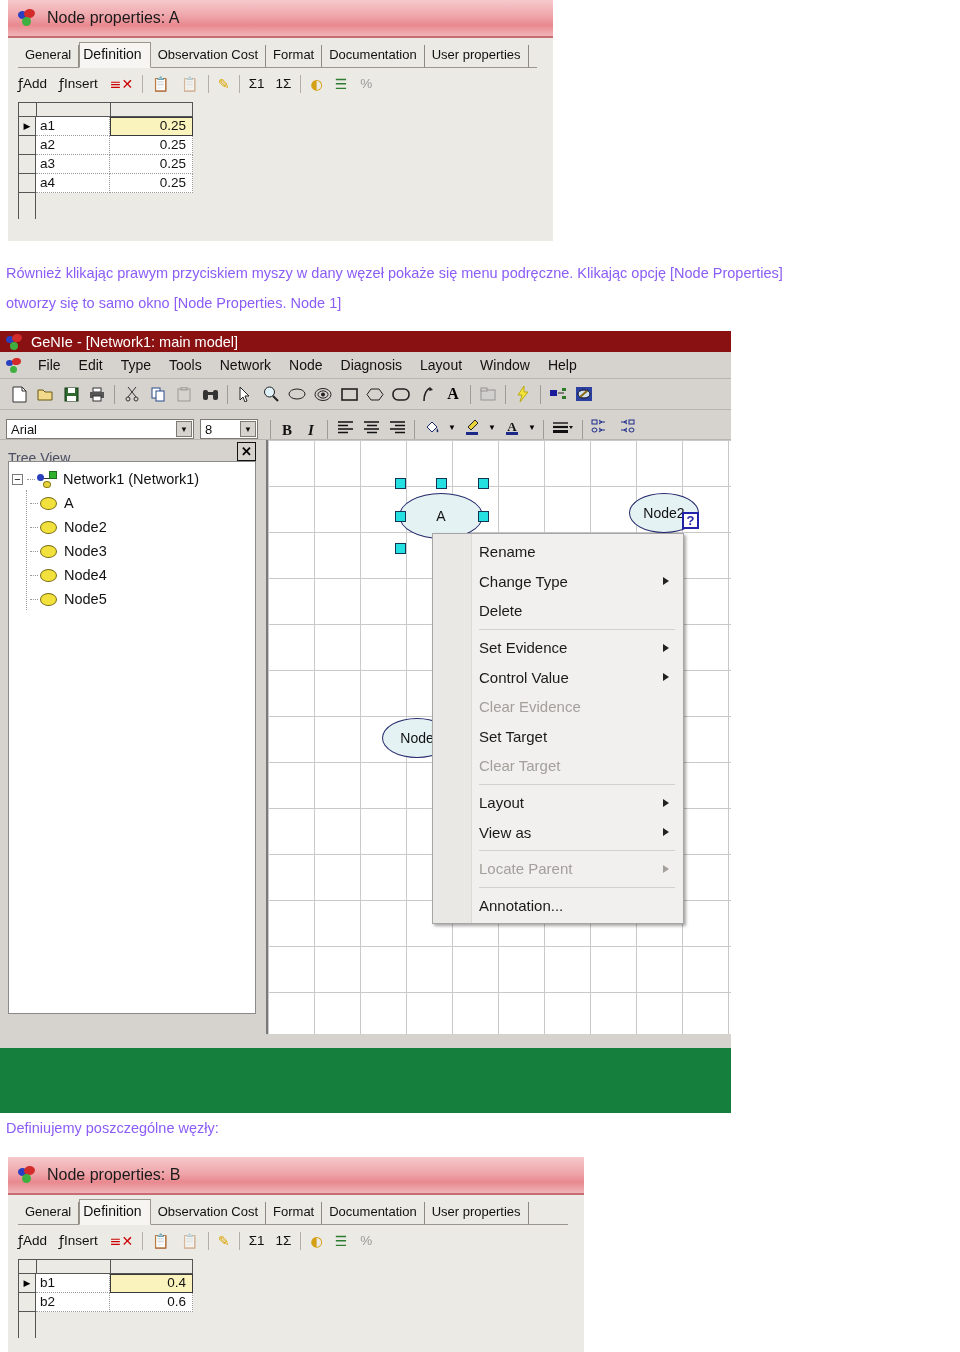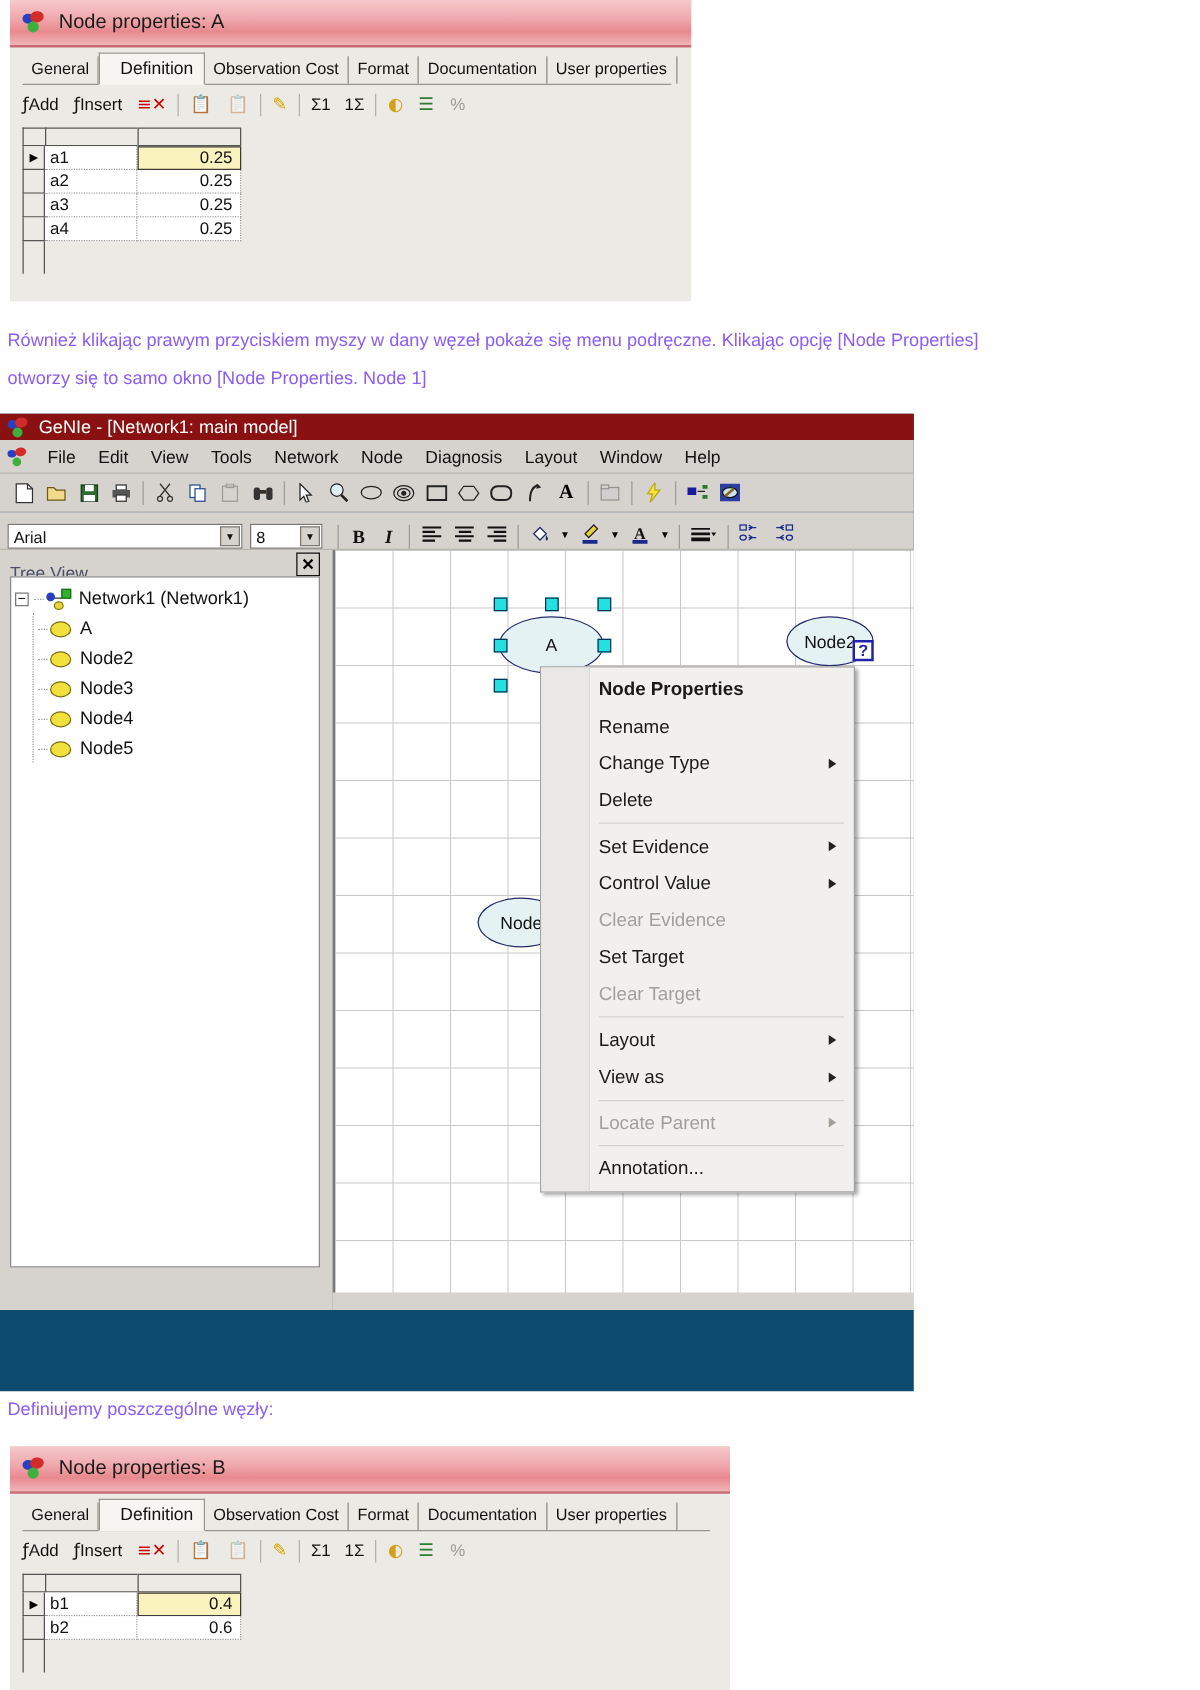--- a/index.html
+++ b/index.html
@@ -35,21 +35,21 @@
     display: flex; align-items: flex-end; height: 24px;
     border-bottom: 1px solid #9a968e; width: calc(100% - 16px);
   }
   .np-tab {
     font-size: 13px; color: #111; padding: 1px 7px 3px 7px;
     border-right: 1px solid #8d8a84; line-height: 18px; white-space: nowrap;
   }
   .np-tab.active {
     background: #f6f5f2; font-size: 14px;
     border: 1px solid #9a968e; border-bottom: 1px solid #f6f5f2;
-    position: relative; top: 1px; padding: 2px 8px 4px 16px;
+    position: relative; top: 1px; padding: 2px 8px 4px 3px;
   }
   .np-tab.first { border-left: none; }
 
   .np-toolbar { display: flex; align-items: center; height: 28px; gap: 4px; padding-top: 3px; }
   .tb-item { display: flex; align-items: center; font-size: 13.5px; color: #111; white-space: nowrap; }
   .tb-sep { width: 1px; height: 18px; background: #b3afa8; margin: 0 5px; }
   .tb-icon { font-family: "DejaVu Sans", sans-serif; font-size: 14px; }
 
   .np-table { margin-top: 6px; position: relative; }
   .npt-head { display: flex; height: 15px; }
@@ -74,21 +74,21 @@
   .npt-row.sel .c2 { background: #fbf3bd; border: 1px solid #3a3a3a; line-height: 16px; }
   .npt-tail { width: 18px; height: 26px; border-left: 1px solid #555; border-right: 1px solid #555; background:#eceae4; }
 
   
   .ptext {
     position: absolute; font-size: 14.5px; color: #8b5cf6; line-height: 30px;
     font-family: "Liberation Sans", sans-serif;
   }
 
   
-  .genie-win { position: absolute; left: 0; top: 331px; width: 731px; height: 782px; background: #0c4a6e; }
+  .genie-win { position: absolute; left: 0; top: 331px; width: 731px; height: 782px; background: #15803d; }
   .gw-title {
     height: 21px; background: #8a1111;
     display: flex; align-items: center; padding-left: 6px;
   }
   .gw-title .t { color: #ffffff; font-size: 14.5px; margin-left: 7px; font-weight: normal; }
   .gw-menu {
     height: 27px; background: #d6d3ce; display: flex; align-items: center;
     border-bottom: 1px solid #b8b5b0; padding-left: 6px; gap: 0px;
   }
   .gw-menu .mi { font-size: 14px; color: #111; padding: 0 9px; white-space: nowrap; }
@@ -304,21 +304,21 @@
     </div>
 
     <div class="gw-menu">
       <span class="genie-logo menu-logo" style="width:17px;height:15px">
         <i class="gl-blue" style="width:7px;height:6px"></i>
         <i class="gl-red" style="width:9px;height:7px"></i>
         <i class="gl-green" style="width:7px;height:7px"></i>
       </span>
       <span class="mi">File</span>
       <span class="mi">Edit</span>
-      <span class="mi">View</span>
+      <span class="mi">Type</span>
       <span class="mi">Tools</span>
       <span class="mi">Network</span>
       <span class="mi">Node</span>
       <span class="mi">Diagnosis</span>
       <span class="mi">Layout</span>
       <span class="mi">Window</span>
       <span class="mi">Help</span>
     </div>
 
     <div class="gw-toolbar">
@@ -610,23 +610,20 @@
         </div>
         <span class="qbadge" style="left:414px; top:72px;">?</span>
 
         <div class="node" style="left:114px; top:278px; width:70px; height:40px;">
           <span>Node</span>
         </div>
 
         <div class="ctxmenu" style="left:164px; top:93px;">
           <div class="ctx-gutter"></div>
 
-          <div class="ctx-item bold">
-            <span>Node Properties</span>
-          </div>
           <div class="ctx-item">
             <span>Rename</span>
           </div>
           <div class="ctx-item">
             <span>Change Type</span>
             <span class="sub"></span>
           </div>
           <div class="ctx-item">
             <span>Delete</span>
           </div>

